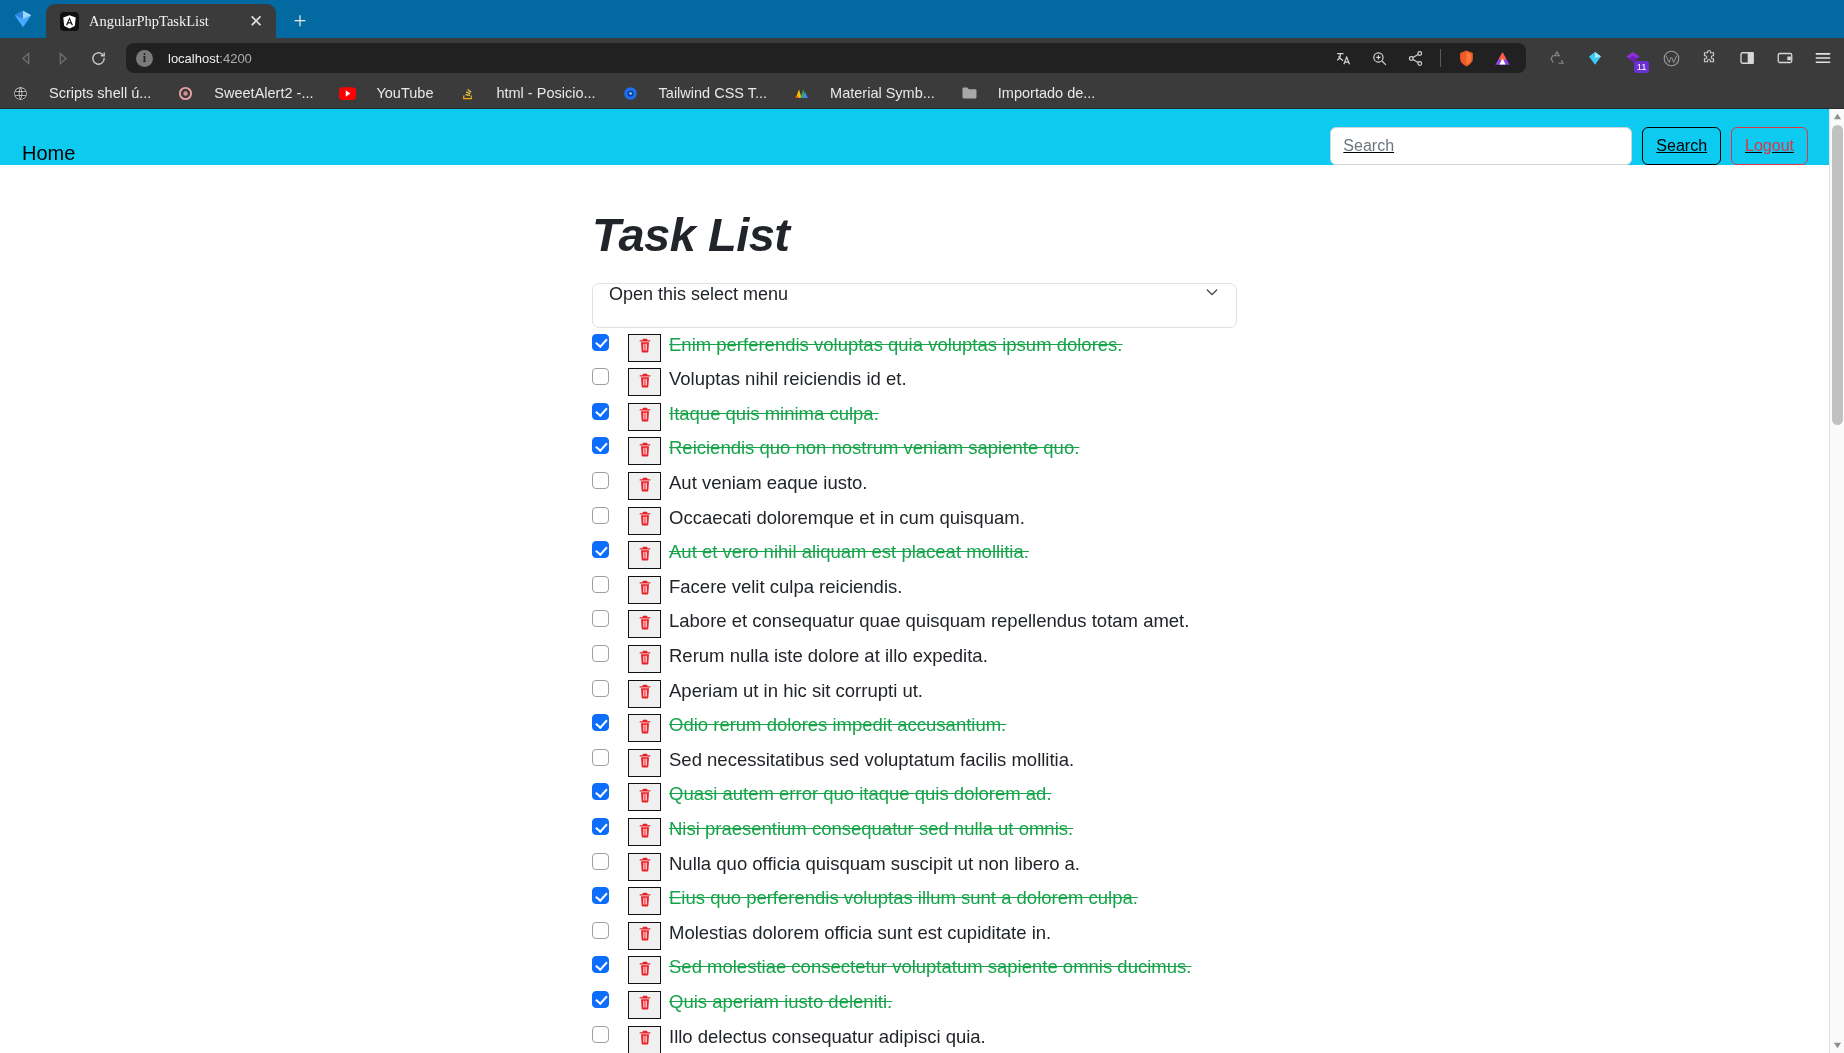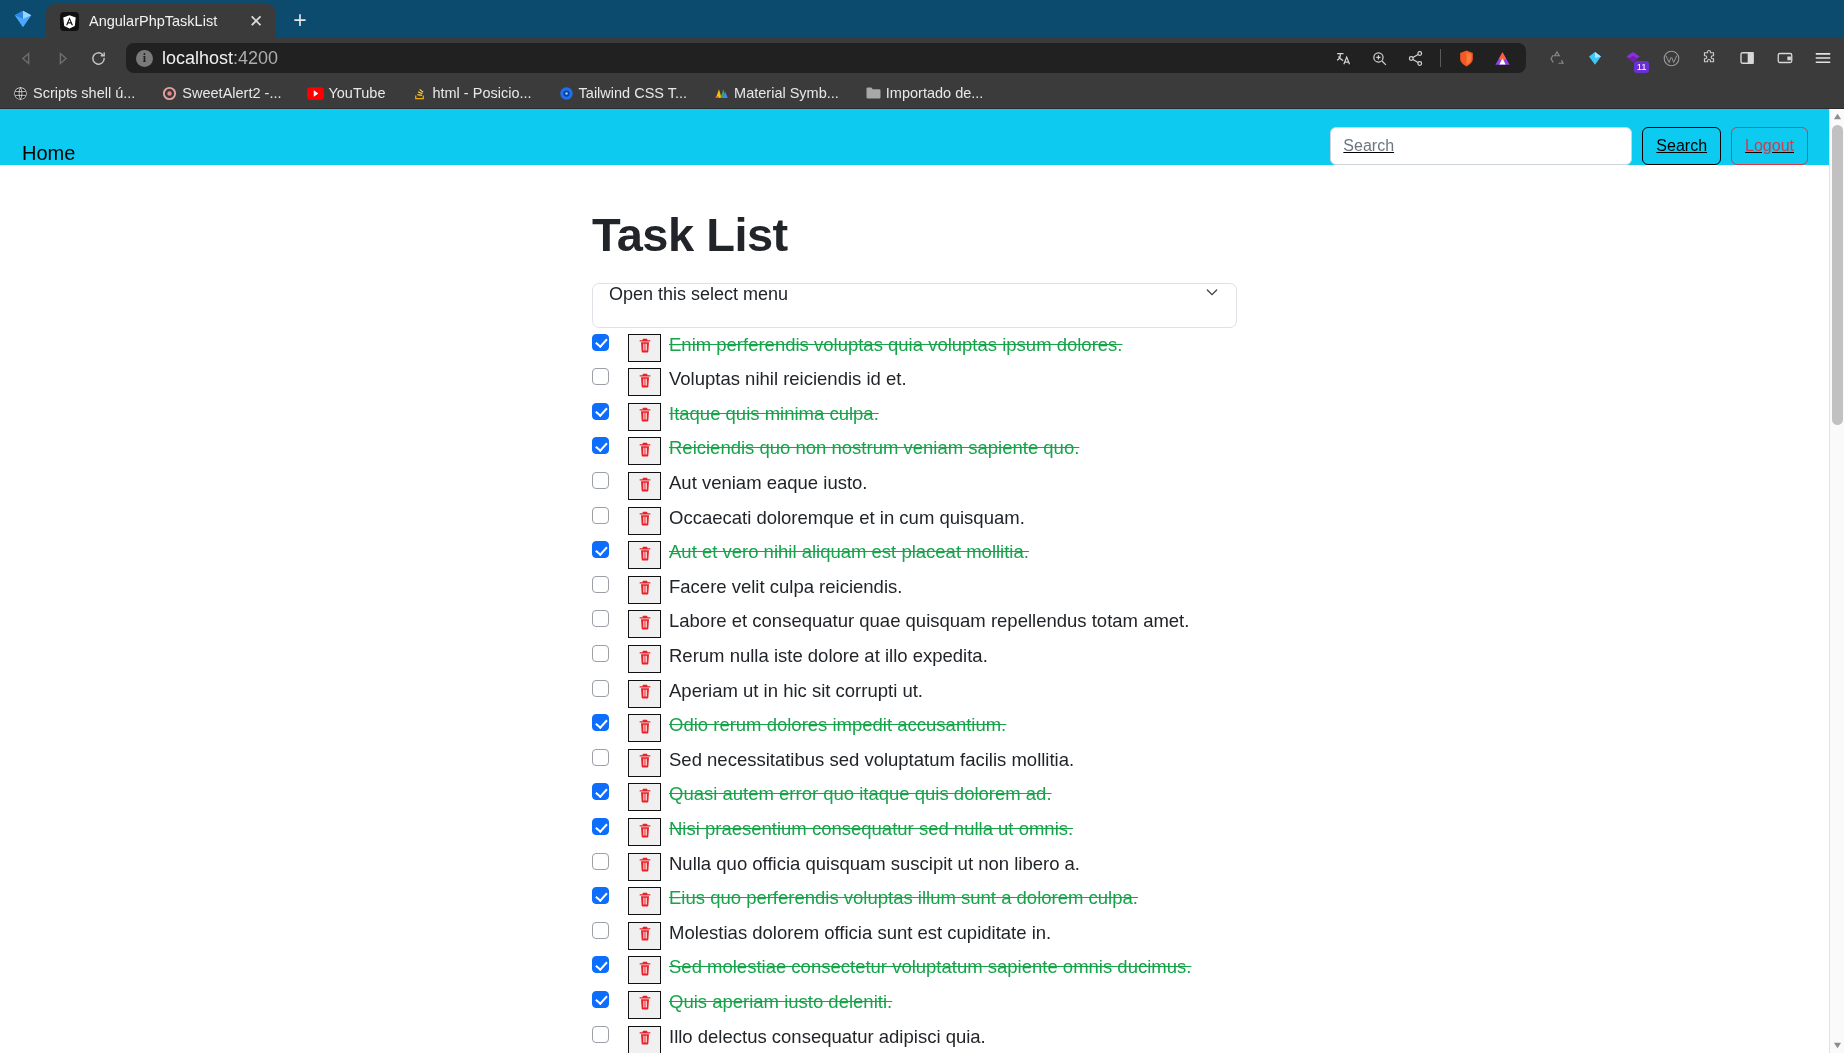--- a/index.html
+++ b/index.html
@@ -7,22 +7,22 @@
     width: 1844px; height: 1053px;
     overflow: hidden;
     font-family: "Liberation Sans", sans-serif;
     background: #ffffff;
   }
 
   
   .browser { width: 1844px; height: 1053px; display: flex; flex-direction: column; }
 
   .tabstrip {
-    height: 38px; background: #0c4a6e;
-    display: flex; align-items: flex-end; padding-left: 6px; flex: 0 0 38px;
+    height: 38px; background: #0369a1;
+    display: flex; align-items: flex-end; padding-left: 6px; flex: 0 0 38px; font-family: Liberation Serif, serif;
   }
   .brave-logo {
     width: 34px; height: 34px; display: flex; align-items: center; justify-content: center;
     margin-bottom: 2px;
   }
   .tab {
     height: 34px; min-width: 230px; max-width: 245px;
     background: #3b3b3b; border-radius: 9px 9px 0 0;
     display: flex; align-items: center; gap: 10px;
     padding: 0 10px 0 14px; margin-left: 6px;
@@ -57,38 +57,38 @@
     flex: 1; height: 30px; background: #212121; border-radius: 8px;
     display: flex; align-items: center; padding: 0 10px; margin: 0 8px;
     gap: 9px;
   }
   .url-info-icon {
     width: 17px; height: 17px; border-radius: 50%; background: #7a7a7a;
     display: flex; align-items: center; justify-content: center;
     color: #212121; font-size: 12px; font-weight: bold; font-family: "Liberation Serif", serif;
     flex: 0 0 17px;
   }
-  .url-text { font-size: 18px; color: #adadad; }
+  .url-text { font-size: 13px; color: #adadad; margin-left: 6px; }
   .url-text b { color: #f0f0f0; font-weight: 400; }
   .url-actions { margin-left: auto; display: flex; align-items: center; gap: 14px; padding-right: 3px; }
   .urlsep { width: 1px; height: 18px; background: #5a5a5a; }
   .chrome-icons { display: flex; align-items: center; gap: 16px; padding-left: 8px; }
   .ext-ico { width: 22px; height: 22px; display: flex; align-items: center; justify-content: center; cursor: pointer; position: relative; }
   .badge-11 {
     position: absolute; right: -5px; bottom: -4px; background: #6b2fd6; color: #fff;
     font-size: 9.5px; border-radius: 3px; padding: 0px 2.5px; line-height: 12px;
     font-family: "Liberation Sans", sans-serif;
   }
 
   .bookmarks {
     height: 31px; background: #3b3b3b; display: flex; align-items: center;
     padding-left: 12px; gap: 26px; flex: 0 0 31px;
     border-bottom: 1px solid #2a2a2a;
   }
-  .bm { display: flex; align-items: center; gap: 4px; cursor: pointer; justify-content: space-between; }
+  .bm { display: flex; align-items: center; gap: 20px; cursor: pointer; justify-content: space-between; }
   .bm-ico { width: 17px; height: 17px; display: flex; align-items: center; justify-content: center; flex: 0 0 17px; }
   .bm-label { color: #e8e8e8; font-size: 14.5px; white-space: nowrap; }
 
   
   .viewport { flex: 1; position: relative; background: #fff; overflow: hidden; display: flex; }
   .page { flex: 1; display: flex; flex-direction: column; }
 
   .app-navbar {
     background: #0dcaf0; height: 56px; flex: 0 0 56px;
     display: flex; align-items: flex-end; padding: 0 21px 0 22px; gap: 16px;
@@ -106,21 +106,21 @@
     background: transparent; cursor: pointer; font-family: "Liberation Sans", sans-serif;
   }
   .btn-search { border: 1px solid #000; color: #000; }
   .btn-logout { border: 1px solid #dc3545; color: #dc3545; }
 
   .content { flex: 1; overflow: hidden; padding-top: 44px; }
   .container { width: 645px; margin: 0 auto; }
 
   .page-title {
     font-size: 47px; font-weight: bold; color: #212529; letter-spacing: -0.5px;
-    margin-bottom: 22px; line-height: 1.1;
+    margin-bottom: 22px; line-height: 1.1; font-style: italic;
   }
 
   .select-menu {
     width: 100%; height: 45px; border: 1px solid #dee2e6; border-radius: 7px;
     background: #fff; display: flex; align-items: flex-start; padding: 0 16px;
     font-size: 18px; color: #212529; cursor: pointer; position: relative;
     margin-bottom: 6px;
   }
   .chev { margin-left: auto; }
 

